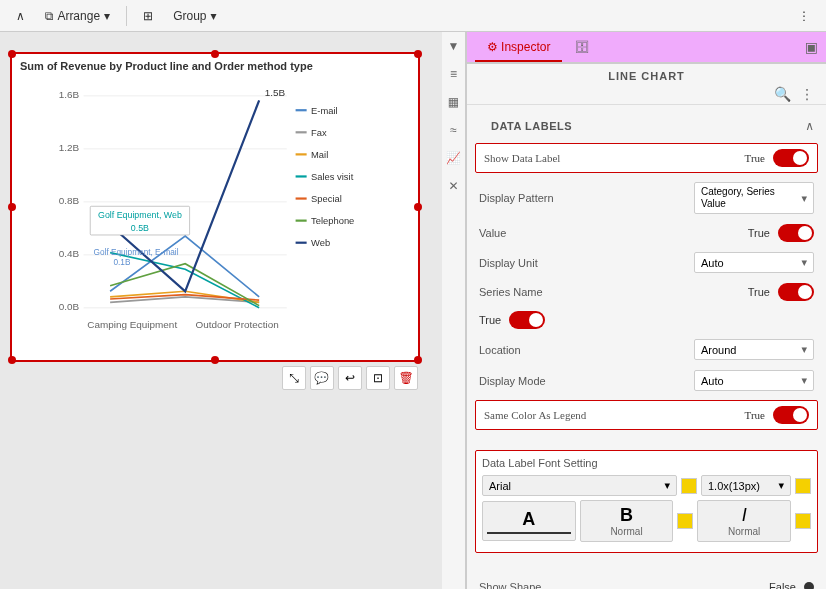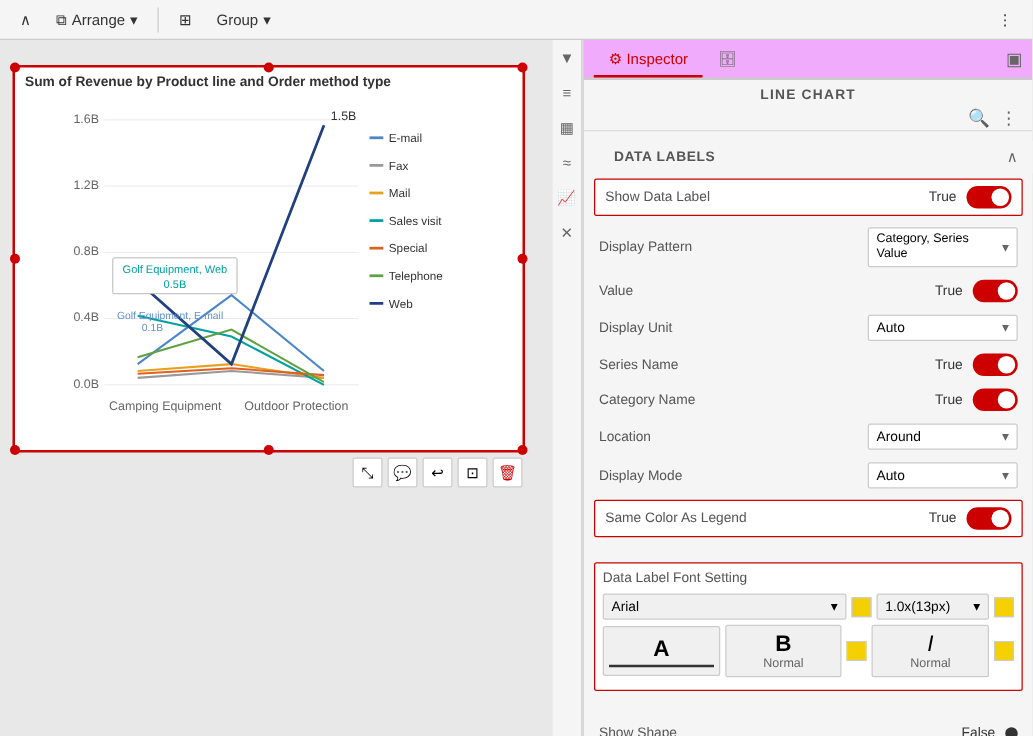--- a/index.html
+++ b/index.html
@@ -192,21 +192,21 @@
     }
     .dropdown-arrow { margin-left: auto; color: #666; }
 
     
     .section-highlight {
       border: 1px solid #c00;
       margin: 4px 8px;
       border-radius: 2px;
       background: white;
     }
-    .section-highlight .prop-row { padding: 5px 8px; }
+    .section-highlight .prop-row { padding: 5px 8px; font-family: Liberation Serif, serif; }
 
     
     .data-labels-header {
       display: flex;
       align-items: center;
       padding: 6px 12px;
       background: #f5f5f5;
     }
     .data-labels-title {
       font-size: 11px;
@@ -486,21 +486,20 @@
         </div>
       </div>
 
       <div class="prop-row">
         <span class="prop-label">Series Name</span>
         <span class="prop-value" style="margin-right:8px;">True</span>
         <div class="toggle"></div>
       </div>
 
       <div class="prop-row">
-        <span class="prop-label">Category Name</span>
         <span class="prop-value" style="margin-right:8px;">True</span>
         <div class="toggle"></div>
       </div>
 
       <div class="prop-row">
         <span class="prop-label">Location</span>
         <div class="dropdown">
           <span>Around</span>
           <span class="dropdown-arrow">▾</span>
         </div>

